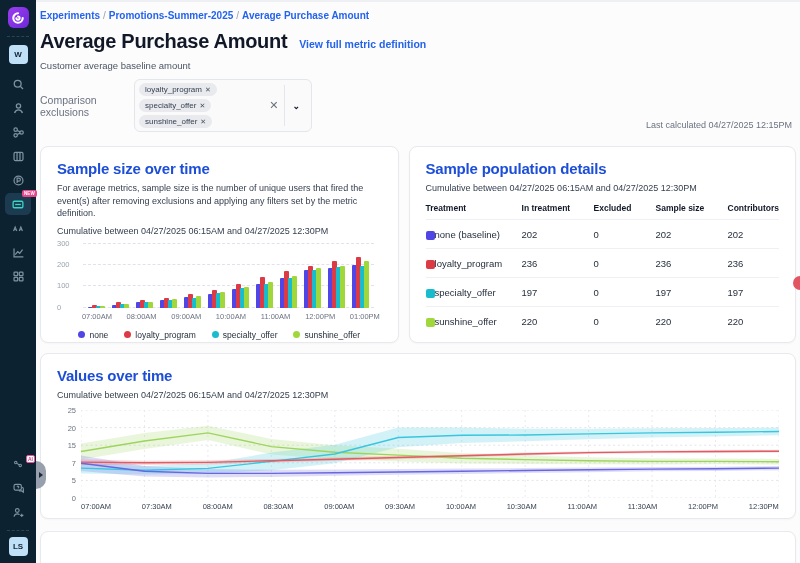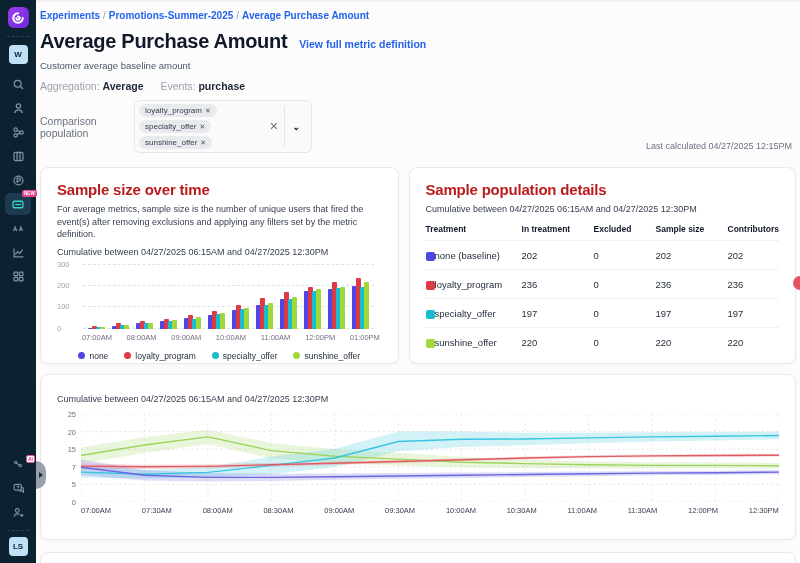--- a/index.html
+++ b/index.html
@@ -48,21 +48,21 @@
   .chip .x { font-size:7px; color:#4b5563; cursor:pointer; }
   .box-clear { color:#6b7280; font-size:11px; padding:0 6px; cursor:pointer; }
   .box-sep { width:1px; align-self:stretch; background:#e3e6ec; margin:2px 0; }
   .box-caret { color:#111827; font-size:9px; font-weight:bold; padding:0 7px; cursor:pointer; }
   .last-calc { position:absolute; right:4px; bottom:2px; font-size:9px; color:#6b7280;padding-left:29px; }
 
   
   .cards-top { display:flex; gap:10px; margin-top:14px; }
   .card { background:#fff; border:1px solid #e7e9ee; border-radius:8px; box-shadow:0 1px 2px rgba(16,24,40,.03); }
   .card { padding:13px 16px; }
-  .card-title { font-size:15px; font-weight:bold; color:#b91c1c; letter-spacing:-.2px; }
+  .card-title { font-size:15px; font-weight:bold; color:#1d4ed8; letter-spacing:-.2px; }
   .card-desc { font-size:9px; color:#374151; line-height:1.4; margin-top:5px; }
   .card-cum { font-size:9px; color:#374151; margin-top:6px; }
   .card-sample { width:378px; height:197px; }
   .card-pop { flex:1; height:197px; }
   .card-values { margin-top:10px; height:166px; }
   .card-disp { margin-top:12px; height:80px; }
 
   
   .bar-wrap { margin-top:8px; }
   .bar-plot { position:relative; height:64px; margin-left:26px; margin-right:8px; }
@@ -202,29 +202,23 @@
   <div class="crumb">
     <span>Experiments</span><span class="sep">/</span><span>Promotions-Summer-2025</span><span class="sep">/</span><span>Average Purchase Amount</span>
   </div>
 
   <div class="page-title-row">
     <div class="page-title">Average Purchase Amount</div>
     <div class="metric-link">View full metric definition</div>
   </div>
   <div class="subtitle">Customer average baseline amount</div>
 
-  <div class="agg-row">
-    <span>Aggregation:</span>
-    <b>Average</b>
-    <span>Events:</span>
-    <b>purchase</b>
-  </div>
 
   <div class="cmp-row">
-    <div class="cmp-label">Comparison population</div>
+    <div class="cmp-label">Comparison exclusions</div>
     <div class="chip-box">
       <div class="chips" id="chips">
           <span class="chip">
             <span>loyalty_program</span>
             <span class="x">✕</span>
           </span>
           <span class="chip">
             <span>specialty_offer</span>
             <span class="x">✕</span>
           </span>
@@ -409,20 +403,21 @@
               <div>0</div>
               <div>220</div>
               <div>220</div>
             </div>
           </div>
       </div>
     </div>
   </div>
 
   <div class="card card-values">
+    <div class="card-title">Values over time</div>
     <div class="card-cum">Cumulative between 04/27/2025 06:15AM and 04/27/2025 12:30PM</div>
     <div class="line-wrap">
       <div class="line-plot" id="line-plot">
           <div class="line-ylab" style="top: 84px;">0</div>
           <div class="line-ylab" style="top: 66.4px;">5</div>
           <div class="line-ylab" style="top: 48.8px;">7</div>
           <div class="line-ylab" style="top: 31.2px;">15</div>
           <div class="line-ylab" style="top: 14px;">20</div>
           <div class="line-ylab" style="top: -4px;">25</div>
           <svg viewBox="0 0 728 88" preserveAspectRatio="none">

